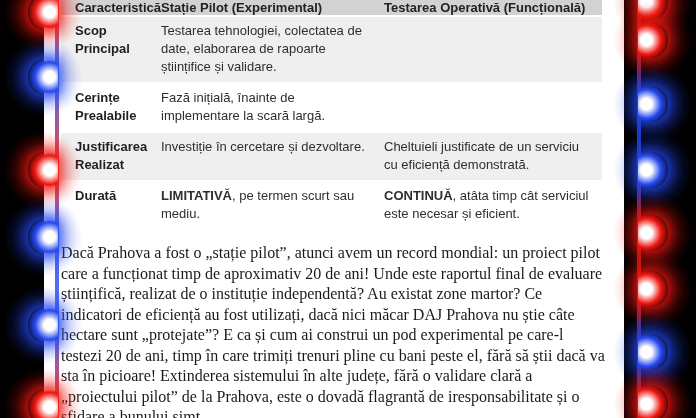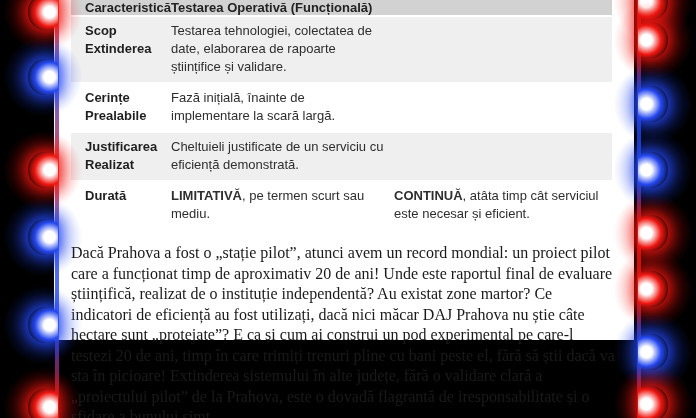--- a/index.html
+++ b/index.html
@@ -2,21 +2,21 @@
 <html><head>
 <meta charset="utf-8">
 <style>
   html,body{margin:0;padding:0;}
   body{
     width:696px;height:418px;overflow:hidden;position:relative;
     background:#000;font-family:"Liberation Sans",sans-serif;
   }
   
   .content{
-    position:absolute;left:54px;top:0;width:580px;height:340px;
+    position:absolute;left:44px;top:0;width:580px;height:418px;
     background:#fff;z-index:2;
   }
   .doc-inner{padding:0 18px 0 17px;}
   
   .ctable{width:541px;font-size:13px;color:#2e2e2e;line-height:18px;}
   .trow{display:grid;grid-template-columns:100px 223px 218px;margin-bottom:2px;}
   .trow.header{
     background:#d2d2d2;height:15px;overflow:hidden;
     font-weight:bold;color:#222;line-height:15px;white-space:nowrap;
   }
@@ -115,35 +115,37 @@
       <div class="dome" style="background:radial-gradient(circle at 28% 50%,#ffffff 0 20%,#ee1610 52%,rgba(0,0,0,0) 76%);box-shadow:0 0 14px 2px #ee1610"></div>
     </div>
   </div>
 
 <div class="content">
   <div class="doc-inner">
 
     <div class="ctable">
       <div class="trow header">
         <div class="tcell label">Caracteristică</div>
+        <div class="tcell" style="font-weight:bold">Stație Pilot (Experimental)</div>
         <div class="tcell" style="font-weight:bold">Testarea Operativă (Funcțională)</div>
       </div>
 
       <div class="trow stripe">
-        <div class="tcell label">Scop Extinderea</div>
+        <div class="tcell label">Scop Principal</div>
         <div class="tcell">Testarea tehnologiei, colectatea de date, elaborarea de rapoarte științifice și validare.</div>
       </div>
 
       <div class="trow plain">
         <div class="tcell label">Cerințe Prealabile</div>
         <div class="tcell">Fază inițială, înainte de implementare la scară largă.</div>
       </div>
 
       <div class="trow stripe">
         <div class="tcell label">Justificarea Realizat</div>
+        <div class="tcell">Investiție în cercetare și dezvoltare.</div>
         <div class="tcell">Cheltuieli justificate de un serviciu cu eficiență demonstrată.</div>
       </div>
 
       <div class="trow plain">
         <div class="tcell label">Durată</div>
         <div class="tcell"><span class="lead">LIMITATIVĂ</span><span>, pe termen scurt sau mediu.</span></div>
         <div class="tcell"><span class="lead">CONTINUĂ</span><span>, atâta timp cât serviciul este necesar și eficient.</span></div>
       </div>
     </div>
 

